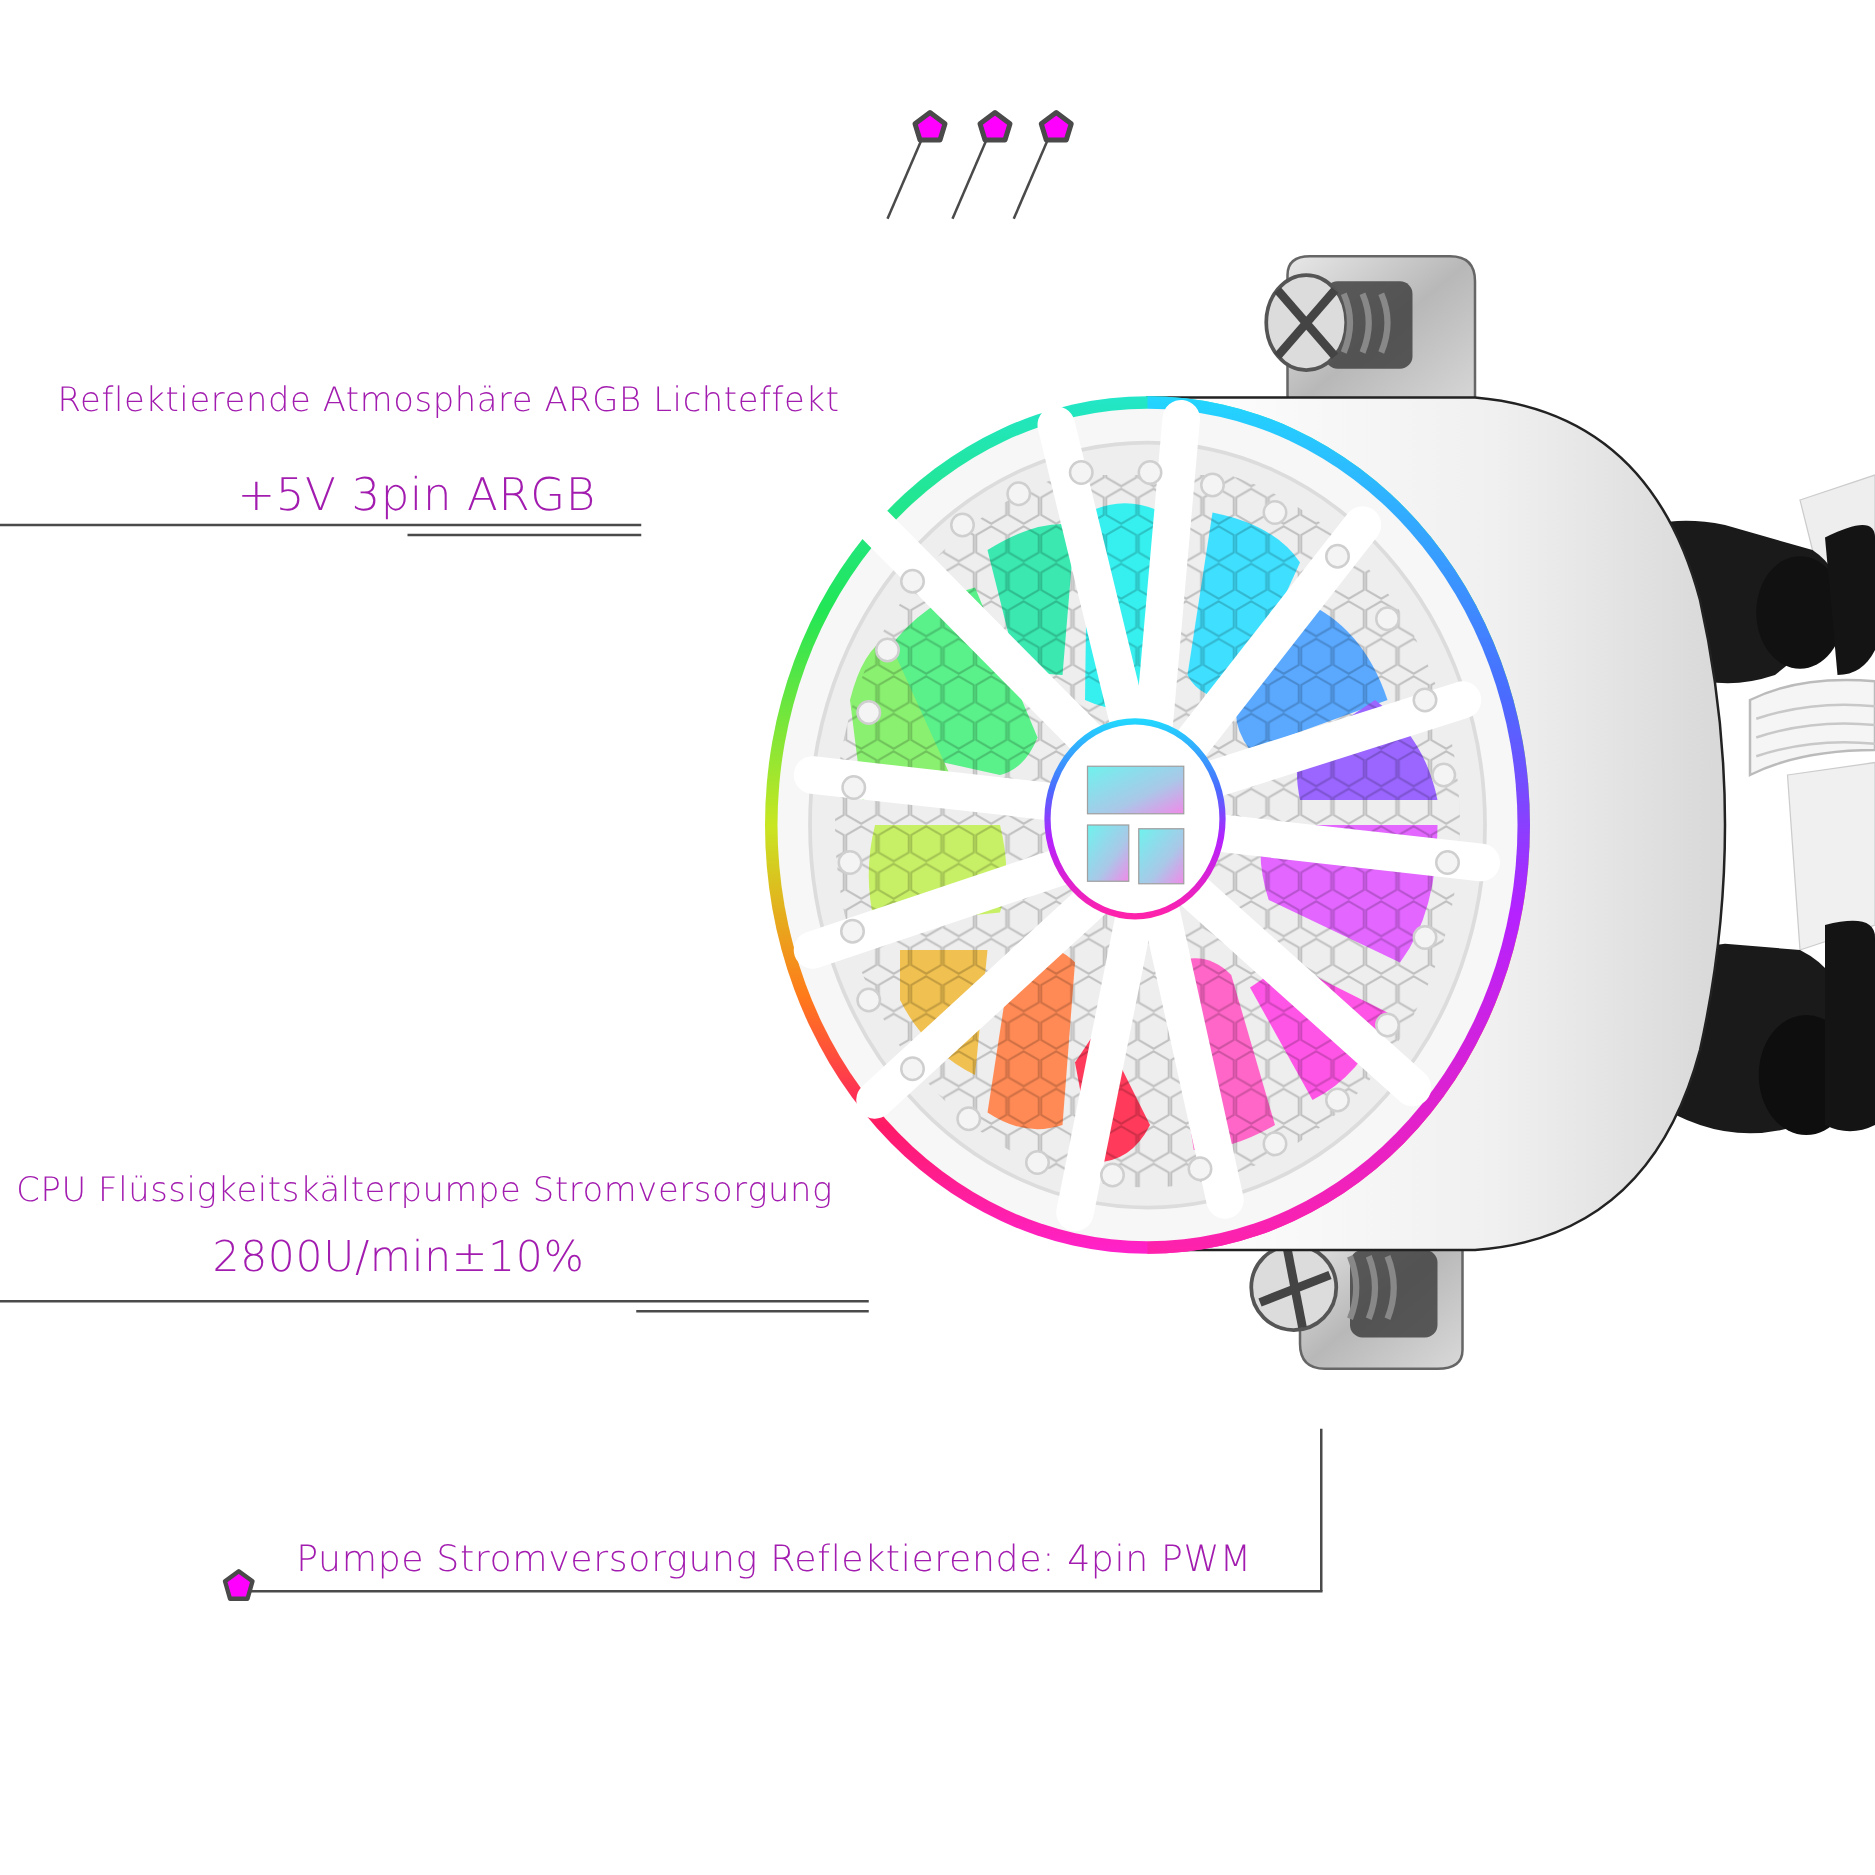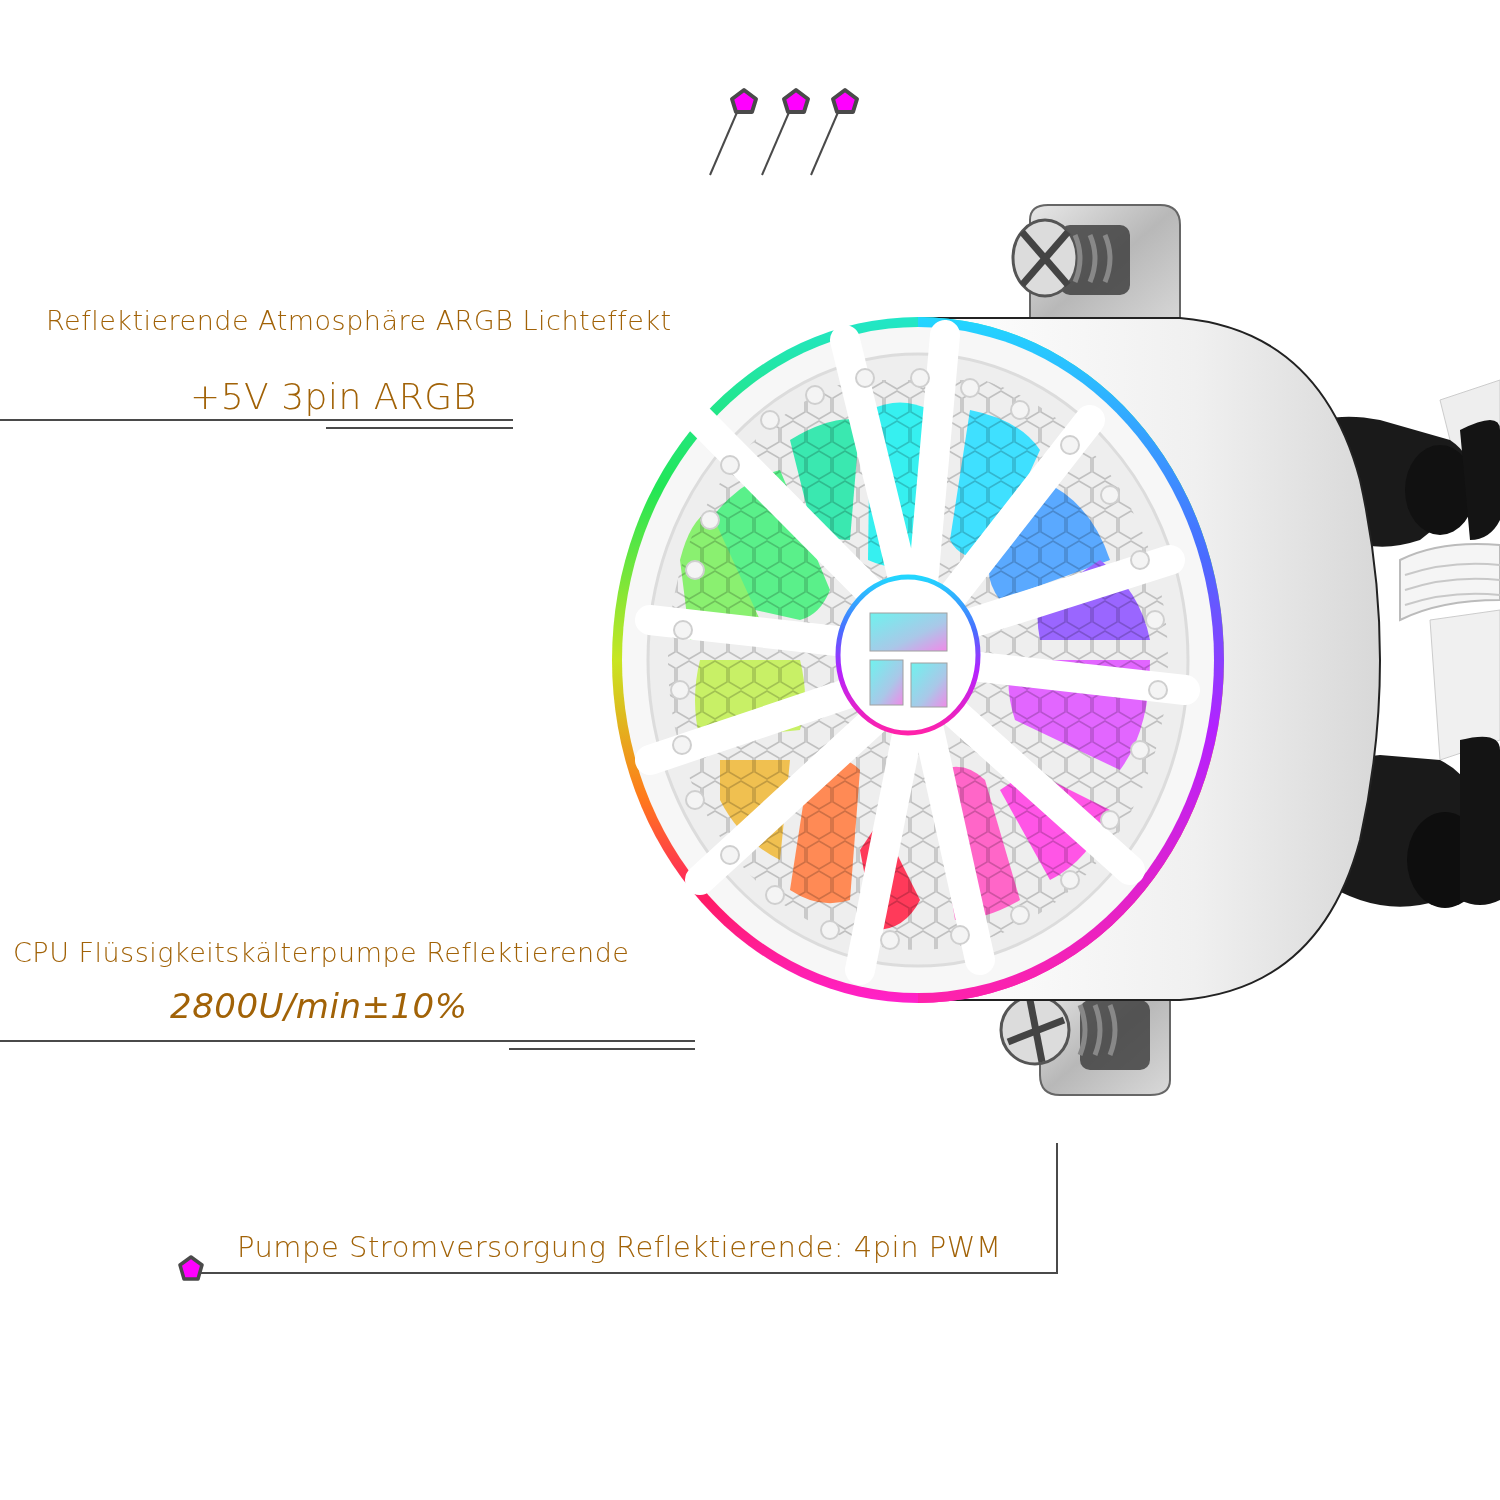--- a/index.html
+++ b/index.html
@@ -1,22 +1,22 @@
 <!DOCTYPE html>
 <html><head>
   <meta charset="utf-8">
   <style>
     html, body { margin: 0; padding: 0; background: #ffffff; }
     body { width: 1500px; height: 1500px; position: relative; overflow: hidden; font-family: "DejaVu Sans", sans-serif; color: #111; }
     .abs { position: absolute; }
-    .caption { position: absolute; white-space: nowrap; font-weight: 300; letter-spacing: 0.5px; color: #a16207; }
+    .caption { position: absolute; white-space: nowrap; font-weight: 300; letter-spacing: 0.5px; color: #a21caf; }
     .c1-title { left: 46px; top: 305px; font-size: 27px; }
     .c1-value { left: 190px; top: 376px; font-size: 36px; }
     .c2-title { left: 13px; top: 937px; font-size: 27px; }
-    .c2-value { left: 170px; top: 986px; font-size: 34px; font-style: italic; }
+    .c2-value { left: 170px; top: 986px; font-size: 34px; }
     .c3-title { left: 237px; top: 1230px; font-size: 29px; }
     .line { position: absolute; background: #4a4a4a; }
     svg.product { position: absolute; left: 0; top: 0; }
   </style>
 </head>
 <body>
 
 <svg class="abs" style="left:690px;top:80px" width="190" height="110">
   <g>
     <line x1="20" y1="95" x2="48" y2="30" stroke="#4a4a4a" stroke-width="2"></line>
@@ -191,21 +191,21 @@
       <rect x="911" y="663" width="36" height="44" fill="url(#logoGrad)" stroke="#a0a0a0" stroke-width="1"></rect>
     </g>
   </g>
 </svg>
 
 <div class="caption c1-title">Reflektierende Atmosphäre ARGB Lichteffekt</div>
 <div class="caption c1-value">+5V 3pin ARGB</div>
 <div class="line" style="left:0;top:419px;width:513px;height:2px"></div>
 <div class="line" style="left:326px;top:427px;width:187px;height:2px"></div>
 
-<div class="caption c2-title">CPU Flüssigkeitskälterpumpe Reflektierende</div>
+<div class="caption c2-title">CPU Flüssigkeitskälterpumpe Stromversorgung</div>
 <div class="caption c2-value">2800U/min±10%</div>
 <div class="line" style="left:0;top:1040px;width:695px;height:2px"></div>
 <div class="line" style="left:509px;top:1048px;width:186px;height:2px"></div>
 
 <div class="line" style="left:1056px;top:1143px;width:2px;height:130px"></div>
 <div class="line" style="left:190px;top:1272px;width:868px;height:2px"></div>
 <svg class="abs" style="left:176px;top:1254px" width="30" height="30">
   <polygon points="15,3 26,11 22,25 8,25 4,11" fill="#ff00ff" stroke="#4a4a4a" stroke-width="3.5" stroke-linejoin="round"></polygon>
 </svg>
 <div class="caption c3-title">Pumpe Stromversorgung Reflektierende: 4pin PWM</div>

